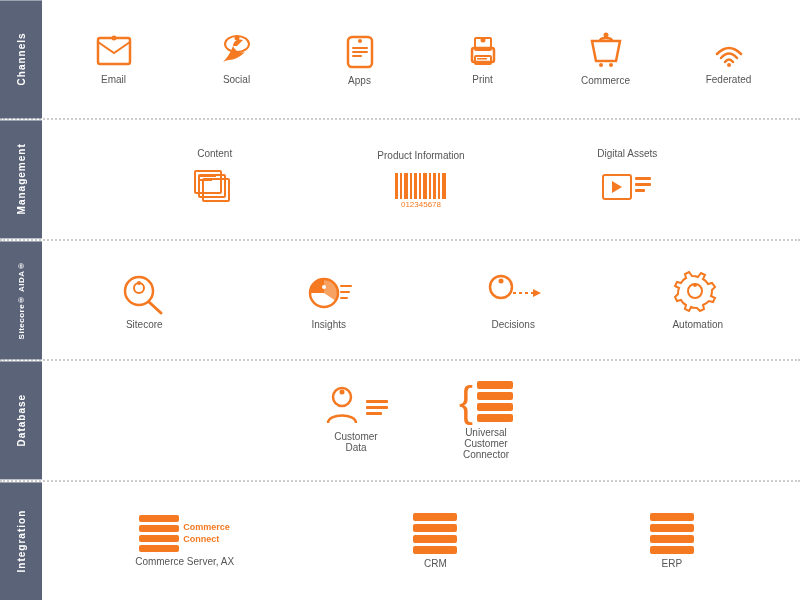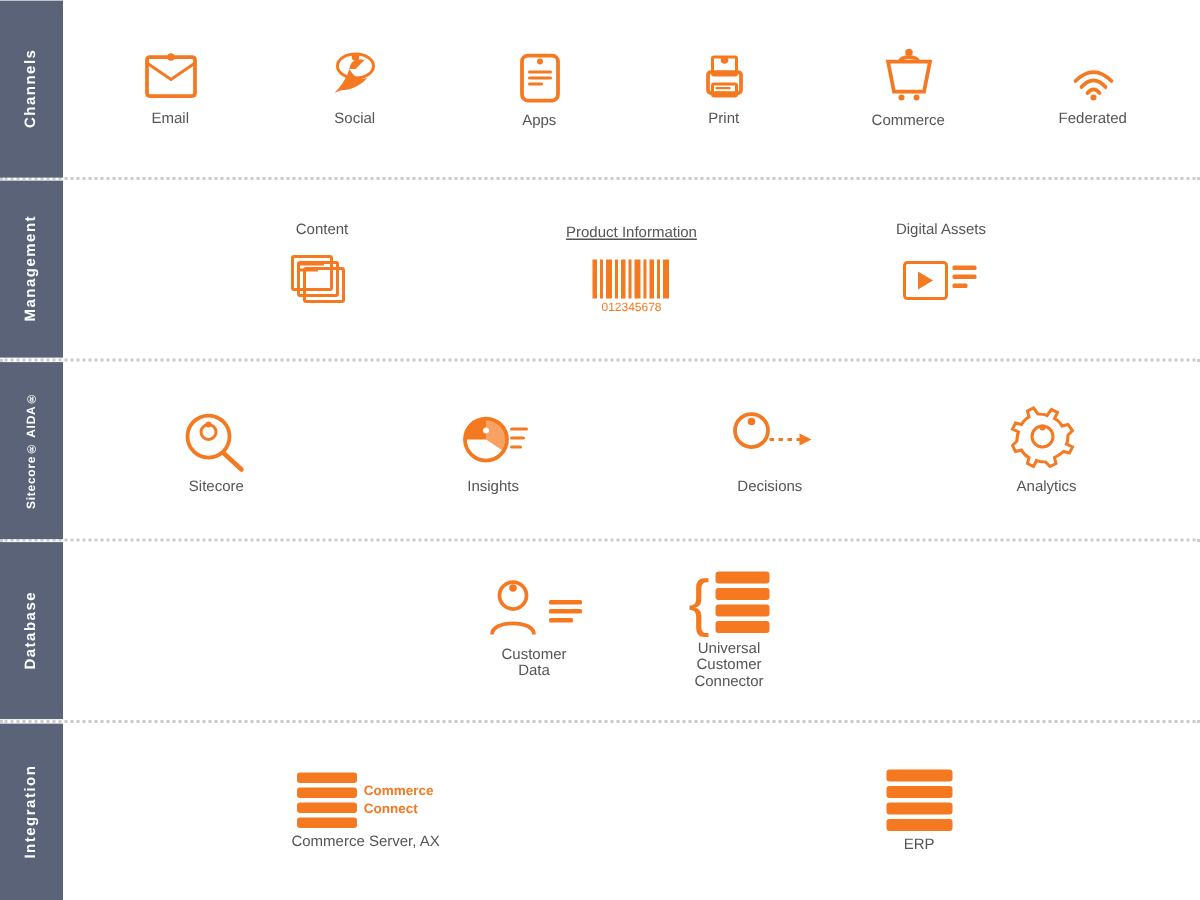--- a/index.html
+++ b/index.html
@@ -178,21 +178,21 @@
             <rect x="14" y="12" width="26" height="22" rx="1" fill="none" stroke="#f47920" stroke-width="2"></rect>
             <rect x="10" y="8" width="26" height="22" rx="1" fill="none" stroke="#f47920" stroke-width="2"></rect>
             <rect x="6" y="4" width="26" height="22" rx="1" fill="none" stroke="#f47920" stroke-width="2"></rect>
             <rect x="9" y="8" width="18" height="2" rx="0.5" fill="#f47920"></rect>
             <rect x="9" y="12" width="14" height="2" rx="0.5" fill="#f47920"></rect>
           </svg>
         </div>
       </div>
 
       <div class="item">
-        <span class="item-label" style="margin-bottom:4px; white-space:nowrap;text-decoration:underline;">Product Information</span>
+        <span class="item-label" style="margin-bottom:4px; white-space:nowrap;">Product Information</span>
         <div class="icon-wrap">
           <svg width="60" height="40" viewBox="0 0 60 40">
 
             <rect x="4" y="4" width="3" height="26" fill="#f47920"></rect>
             <rect x="9" y="4" width="2" height="26" fill="#f47920"></rect>
             <rect x="13" y="4" width="4" height="26" fill="#f47920"></rect>
             <rect x="19" y="4" width="2" height="26" fill="#f47920"></rect>
             <rect x="23" y="4" width="3" height="26" fill="#f47920"></rect>
             <rect x="28" y="4" width="2" height="26" fill="#f47920"></rect>
             <rect x="32" y="4" width="4" height="26" fill="#f47920"></rect>
@@ -271,21 +271,21 @@
 
       <div class="item">
         <div class="icon-wrap">
           <svg width="50" height="44" viewBox="0 0 50 44">
 
             <path d="M25 6 L28 2 L32 4 L30 8 C32 9 34 11 35 13 L39 12 L42 16 L39 19 C39 21 39 23 38 25 L42 27 L40 31 L36 30 C34 32 32 33 30 34 L31 38 L27 40 L24 37 C22 37 20 37 18 36 L16 40 L12 38 L13 34 C11 33 9 31 8 29 L4 30 L2 26 L5 23 C5 21 5 19 6 17 L2 15 L4 11 L8 12 C9 10 11 8 13 7 L12 3 L16 1 L19 5 C21 5 23 5 25 6Z" fill="none" stroke="#f47920" stroke-width="2"></path>
             <circle cx="22" cy="20" r="7" fill="none" stroke="#f47920" stroke-width="2"></circle>
             <circle cx="22" cy="14" r="2" fill="#f47920"></circle>
           </svg>
         </div>
-        <span class="item-label">Analytics</span>
+        <span class="item-label">Automation</span>
       </div>
 
     </div>
   </div>
 
   <div class="row database-row">
     <div class="row-label">Database</div>
     <div class="row-content" style="justify-content: center; gap: 60px;">
 
       <div class="item">
@@ -335,20 +335,31 @@
             <div style="width:40px;height:7px;background:#f47920;border-radius:2px;"></div>
           </div>
           <div style="display:flex;flex-direction:column;gap:1px;">
             <span style="color:#f47920;font-size:9px;font-weight:bold;line-height:1.2;">Commerce</span>
             <span style="color:#f47920;font-size:9px;font-weight:bold;line-height:1.2;">Connect</span>
           </div>
         </div>
         <span class="item-label">Commerce Server, AX</span>
       </div>
 
+      <div class="item">
+        <div class="icon-wrap">
+          <div style="display:flex;flex-direction:column;gap:3px;">
+            <div style="width:44px;height:8px;background:#f47920;border-radius:2px;"></div>
+            <div style="width:44px;height:8px;background:#f47920;border-radius:2px;"></div>
+            <div style="width:44px;height:8px;background:#f47920;border-radius:2px;"></div>
+            <div style="width:44px;height:8px;background:#f47920;border-radius:2px;"></div>
+          </div>
+        </div>
+        <span class="item-label">CRM</span>
+      </div>
 
       <div class="item">
         <div class="icon-wrap">
           <div style="display:flex;flex-direction:column;gap:3px;">
             <div style="width:44px;height:8px;background:#f47920;border-radius:2px;"></div>
             <div style="width:44px;height:8px;background:#f47920;border-radius:2px;"></div>
             <div style="width:44px;height:8px;background:#f47920;border-radius:2px;"></div>
             <div style="width:44px;height:8px;background:#f47920;border-radius:2px;"></div>
           </div>
         </div>

